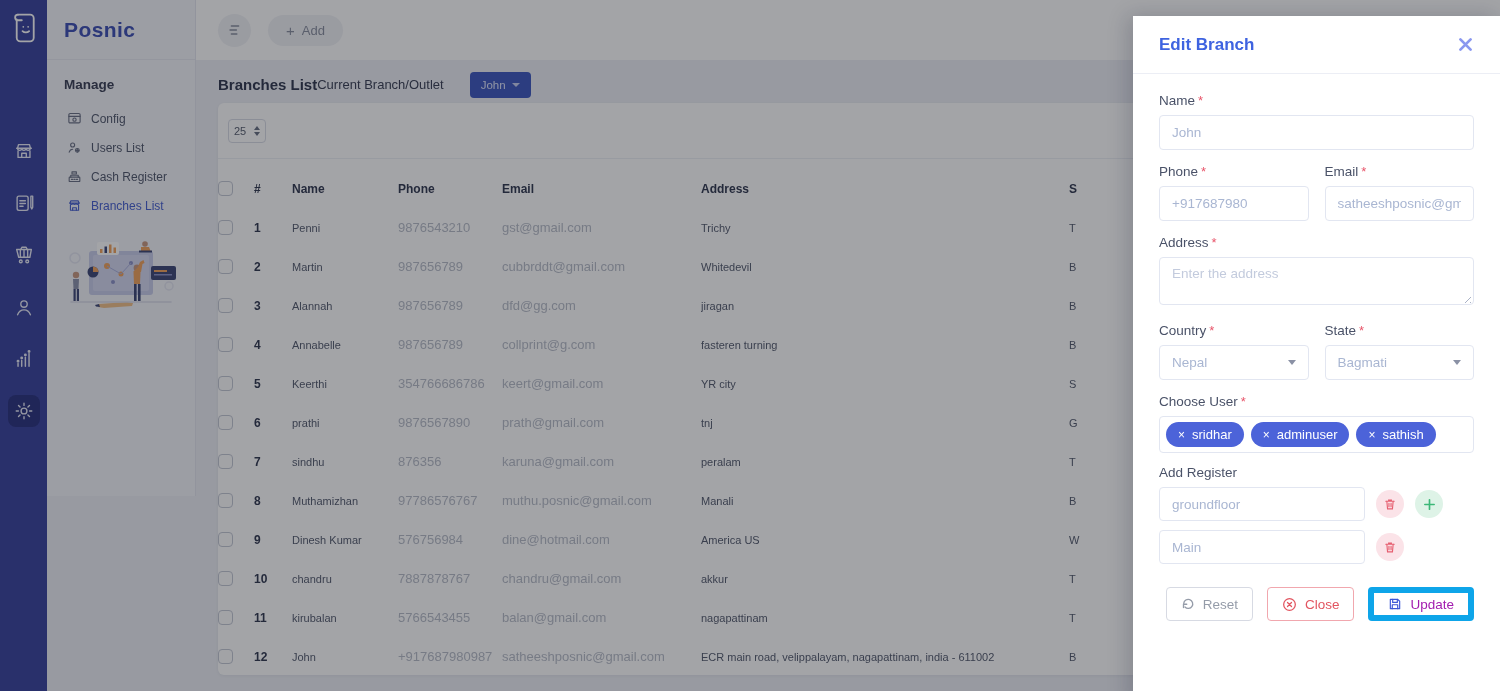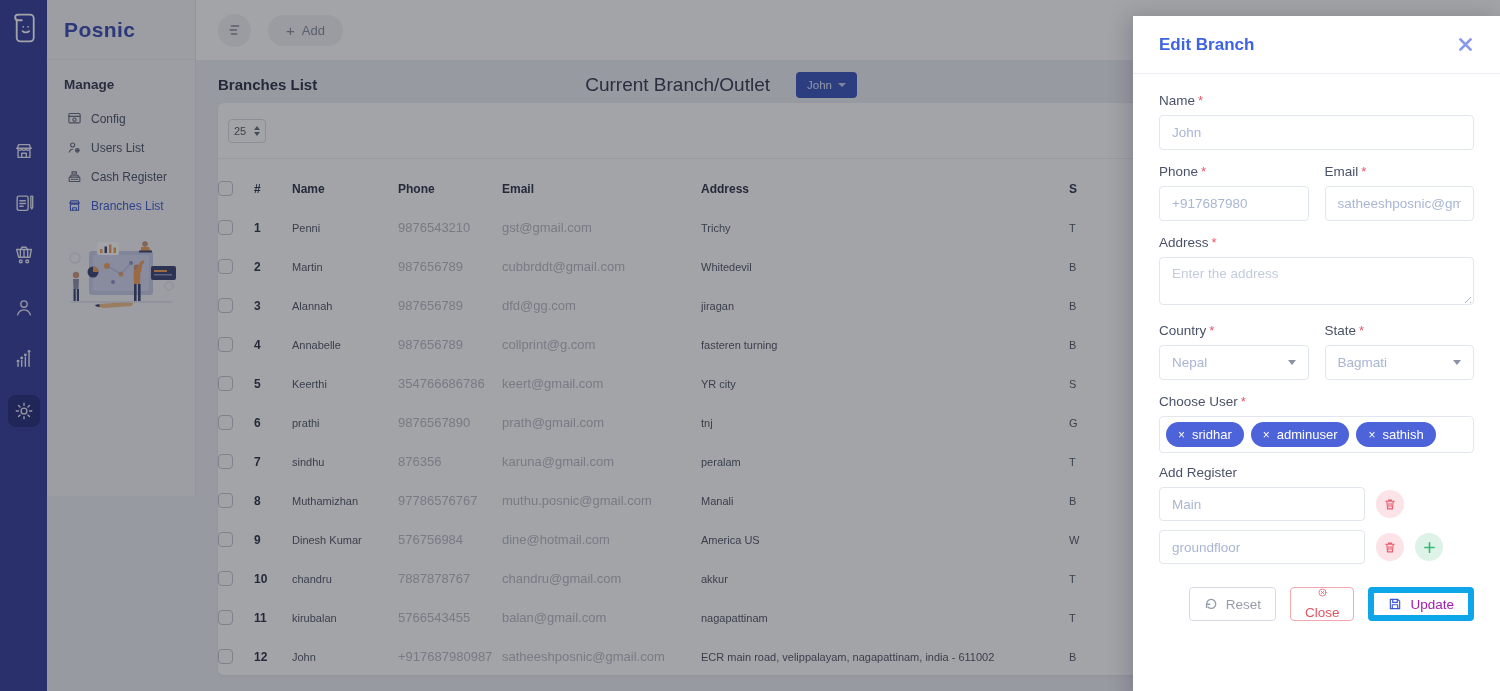--- a/index.html
+++ b/index.html
@@ -26,21 +26,21 @@
 
   
   .main { position:absolute; left:196px; top:0; right:0; height:691px; }
   .topbar { height:60px; background:#fff; display:flex; align-items:center; gap:17px; padding-left:22px; }
   .sort-btn { width:33px; height:33px; border-radius:50%; background:#f1f2f6; display:flex; align-items:center; justify-content:center; cursor:pointer; }
   .add-btn { height:31px; padding:0 18px; border-radius:16px; background:#f1f2f6; border:none; color:#8a90a0; font-size:13px; display:flex; align-items:center; gap:7px; cursor:pointer; font-family:inherit; }
   .add-btn .plus { font-size:15px; }
 
   .page-head { display:flex; align-items:center; height:43px; margin-top:3px; padding-left:22px; }
   .page-title { font-size:15px; font-weight:bold; color:#323950; }
-  .branch-label { margin-left:268px; font-size:19px; color:#3c4257; }
+  .branch-label { font-size:13px; color:#3c4257; }
   .branch-btn { margin-left:26px; height:26px; padding:0 11px; background:#3f5ac1; border:none; border-radius:4px; color:#dfe4fa; font-size:11.5px; display:flex; align-items:center; gap:6px; cursor:pointer; font-family:inherit; }
   .caret-down-w { width:0; height:0; border-left:4px solid transparent; border-right:4px solid transparent; border-top:4px solid #c7cff2; }
 
   .card { position:absolute; top:103px; left:22px; width:1258px; height:572px; background:#fff; border-radius:6px; box-shadow:0 1px 3px rgba(40,50,90,.06); }
   .card-head { height:56px; border-bottom:1px solid #eef0f5; display:flex; align-items:center; padding-left:10px; }
   .pagesize { width:38px; height:24px; border:1px solid #d9dce6; border-radius:4px; background:#fff; display:flex; align-items:center; justify-content:space-between; padding:0 5px; font-size:11px; color:#5a6172; cursor:pointer; }
   .updown { display:flex; flex-direction:column; gap:2px; }
   .updown i { display:block; width:0; height:0; border-left:3px solid transparent; border-right:3px solid transparent; }
   .updown .u { border-bottom:4px solid #6a7184; }
   .updown .d { border-top:4px solid #6a7184; }
@@ -83,21 +83,21 @@
   .tag { height:25px; background:#4c63d9; color:#fff; border-radius:13px; display:flex; align-items:center; gap:7px; padding:0 12px; font-size:13px; cursor:pointer; }
   .tag .x { font-size:12px; line-height:1; }
   .reg-row { display:flex; align-items:center; gap:11px; margin-bottom:9px; }
   .reg-input { width:206px; height:34px; }
   .circ-btn { width:28px; height:28px; border-radius:50%; border:none; display:flex; align-items:center; justify-content:center; cursor:pointer; }
   .circ-del { background:#fbe3e8; }
   .circ-add { background:#def3e7; color:#3cb878; font-size:17px; line-height:1; }
   .btn-row { display:flex; justify-content:flex-end; gap:14px; margin-top:23px; }
   .o-btn { height:34px; border-radius:4px; background:#fff; font-size:13.5px; display:flex; align-items:center; gap:8px; padding:0 14px; cursor:pointer; font-family:inherit; }
   .btn-reset { border:1px solid #d7dae3; color:#959ca9; }
-  .btn-close { border:1px solid #f1a7ae; color:#e25560;flex-direction:column; }
+  .btn-close { border:1px solid #f1a7ae; color:#e25560; }
   .btn-update { border:6px solid #0ea5e9; color:#a21caf; }
 </style>
 </head>
 <body>
 
 <div class="rail">
   <div class="rail-logo">
     <svg width="30" height="34" viewBox="0 0 24 28" fill="none" stroke="#fff" stroke-width="1.5" stroke-linecap="round" stroke-linejoin="round">
       <path d="M7 3h10a3 3 0 0 1 3 3v16a3 3 0 0 1-3 3H9a3 3 0 0 1-3-3V7"></path>
       <path d="M7 3a2.3 2.3 0 0 0-2.3 2.3A2.3 2.3 0 0 0 7 7.6h3.2"></path>
@@ -529,41 +529,41 @@
           <span class="tag">
             <span class="x">×</span>
             <span>sathish</span>
           </span>
 
       </div>
     </div>
 
     <div class="f-label">Add Register</div>
     <div class="reg-row">
-      <input class="f-input reg-input" readonly="" value="Main" style="">
-      <button class="circ-btn circ-del">
-        <svg width="14" height="14" viewBox="0 0 20 20" fill="none" stroke="#e65f70" stroke-width="1.6" stroke-linecap="round">
-          <path d="M4 6h12M8 6V4.4h4V6"></path>
-            <path d="M5.5 6l1 11h7l1-11"></path>
-            <path d="M8.5 9v5M11.5 9v5"></path>
-        </svg>
-      </button>
-    </div>
-    <div class="reg-row">
       <input class="f-input reg-input" readonly="" value="groundfloor" style="">
       <button class="circ-btn circ-del">
         <svg width="14" height="14" viewBox="0 0 20 20" fill="none" stroke="#e65f70" stroke-width="1.6" stroke-linecap="round">
           <path d="M4 6h12M8 6V4.4h4V6"></path>
             <path d="M5.5 6l1 11h7l1-11"></path>
             <path d="M8.5 9v5M11.5 9v5"></path>
         </svg>
       </button>
       <button class="circ-btn circ-add">
         <svg width="13" height="13" viewBox="0 0 14 14" fill="none" stroke="#3cb878" stroke-width="1.8" stroke-linecap="round">
           <path d="M7 2v10M2 7h10"></path>
+        </svg>
+      </button>
+    </div>
+    <div class="reg-row">
+      <input class="f-input reg-input" readonly="" value="Main" style="">
+      <button class="circ-btn circ-del">
+        <svg width="14" height="14" viewBox="0 0 20 20" fill="none" stroke="#e65f70" stroke-width="1.6" stroke-linecap="round">
+          <path d="M4 6h12M8 6V4.4h4V6"></path>
+            <path d="M5.5 6l1 11h7l1-11"></path>
+            <path d="M8.5 9v5M11.5 9v5"></path>
         </svg>
       </button>
     </div>
 
     <div class="btn-row">
       <button class="o-btn btn-reset">
         <svg width="14" height="14" viewBox="0 0 18 18" fill="none" stroke="#959ca9" stroke-width="1.7" stroke-linecap="round" stroke-linejoin="round">
           <path d="M3.5 8.2a5.8 5.8 0 1 1 1.6 4.7"></path>
             <path d="M3.2 13.5V9.3h4.2"></path>
         </svg>

